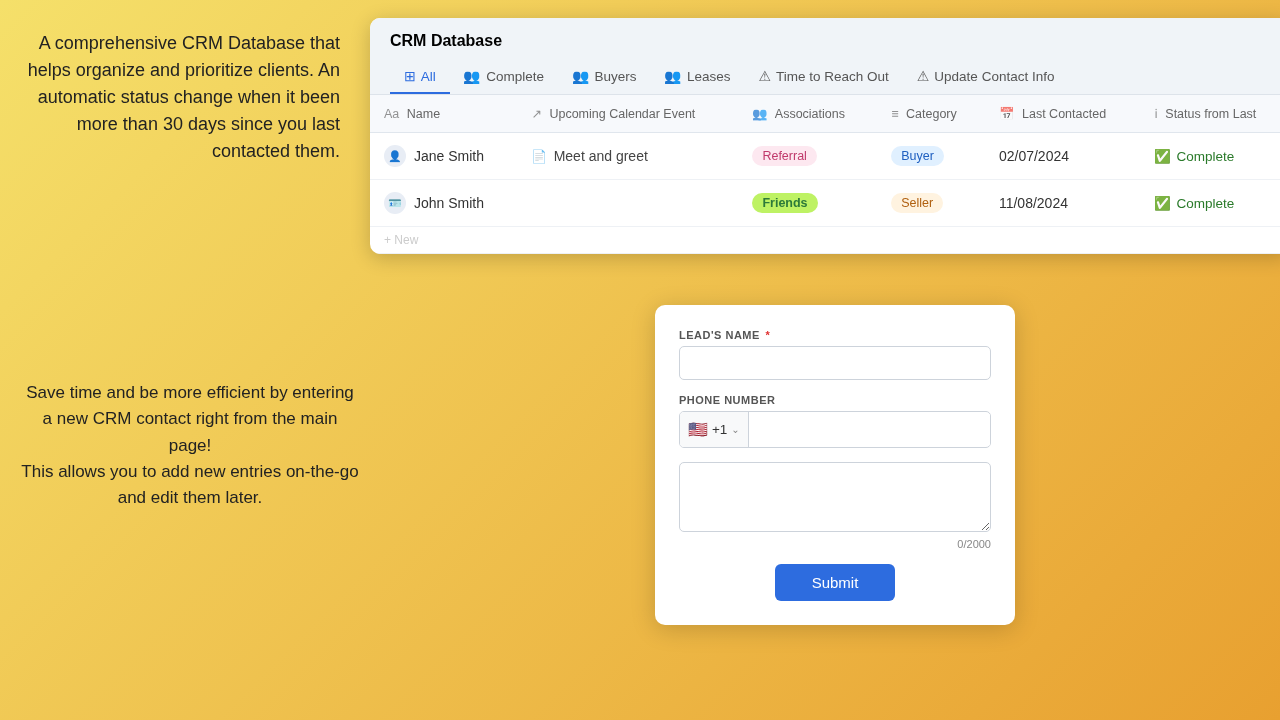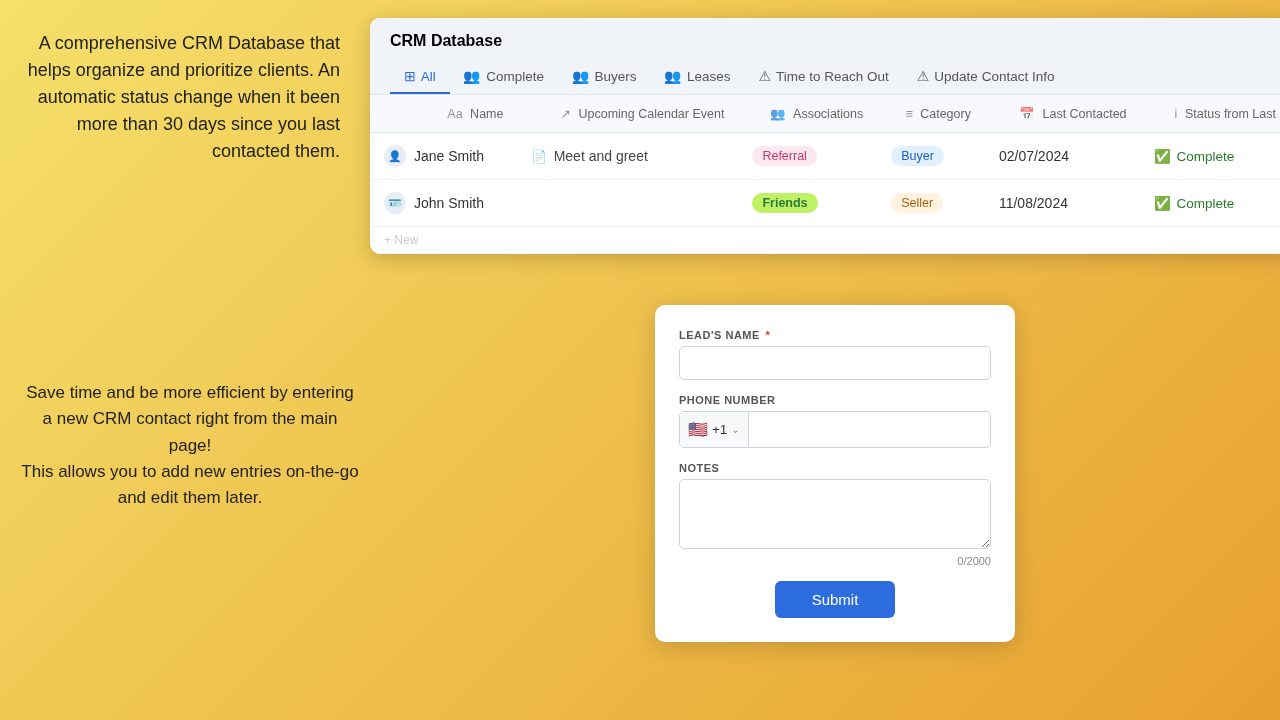--- a/index.html
+++ b/index.html
@@ -100,21 +100,21 @@
       font-size: 14px;
     }
 
     thead tr {
       background: #f7f9fc;
       border-bottom: 1px solid #e0e6ed;
     }
 
     thead th {
       padding: 10px 14px;
-      text-align: right;
+      text-align: left;
       font-size: 12.5px;
       font-weight: 500;
       color: #666;
       white-space: nowrap;
     }
 
     thead th .th-icon {
       margin-right: 4px;
       opacity: 0.7;
     }
@@ -476,20 +476,19 @@
         <span class="flag">🇺🇸</span>
         <span>+1</span>
         <span class="chevron">⌄</span>
       </div>
       <input type="tel" class="phone-input" style="">
     </div>
   </div>
 
 
   <div class="form-field">
-    <label class="form-label">NOTES</label>
     <textarea class="notes-input" style=""></textarea>
     <div class="notes-count">0/2000</div>
   </div>
 
   <button class="submit-btn">Submit</button>
 
 </div>
 
 </body></html>

